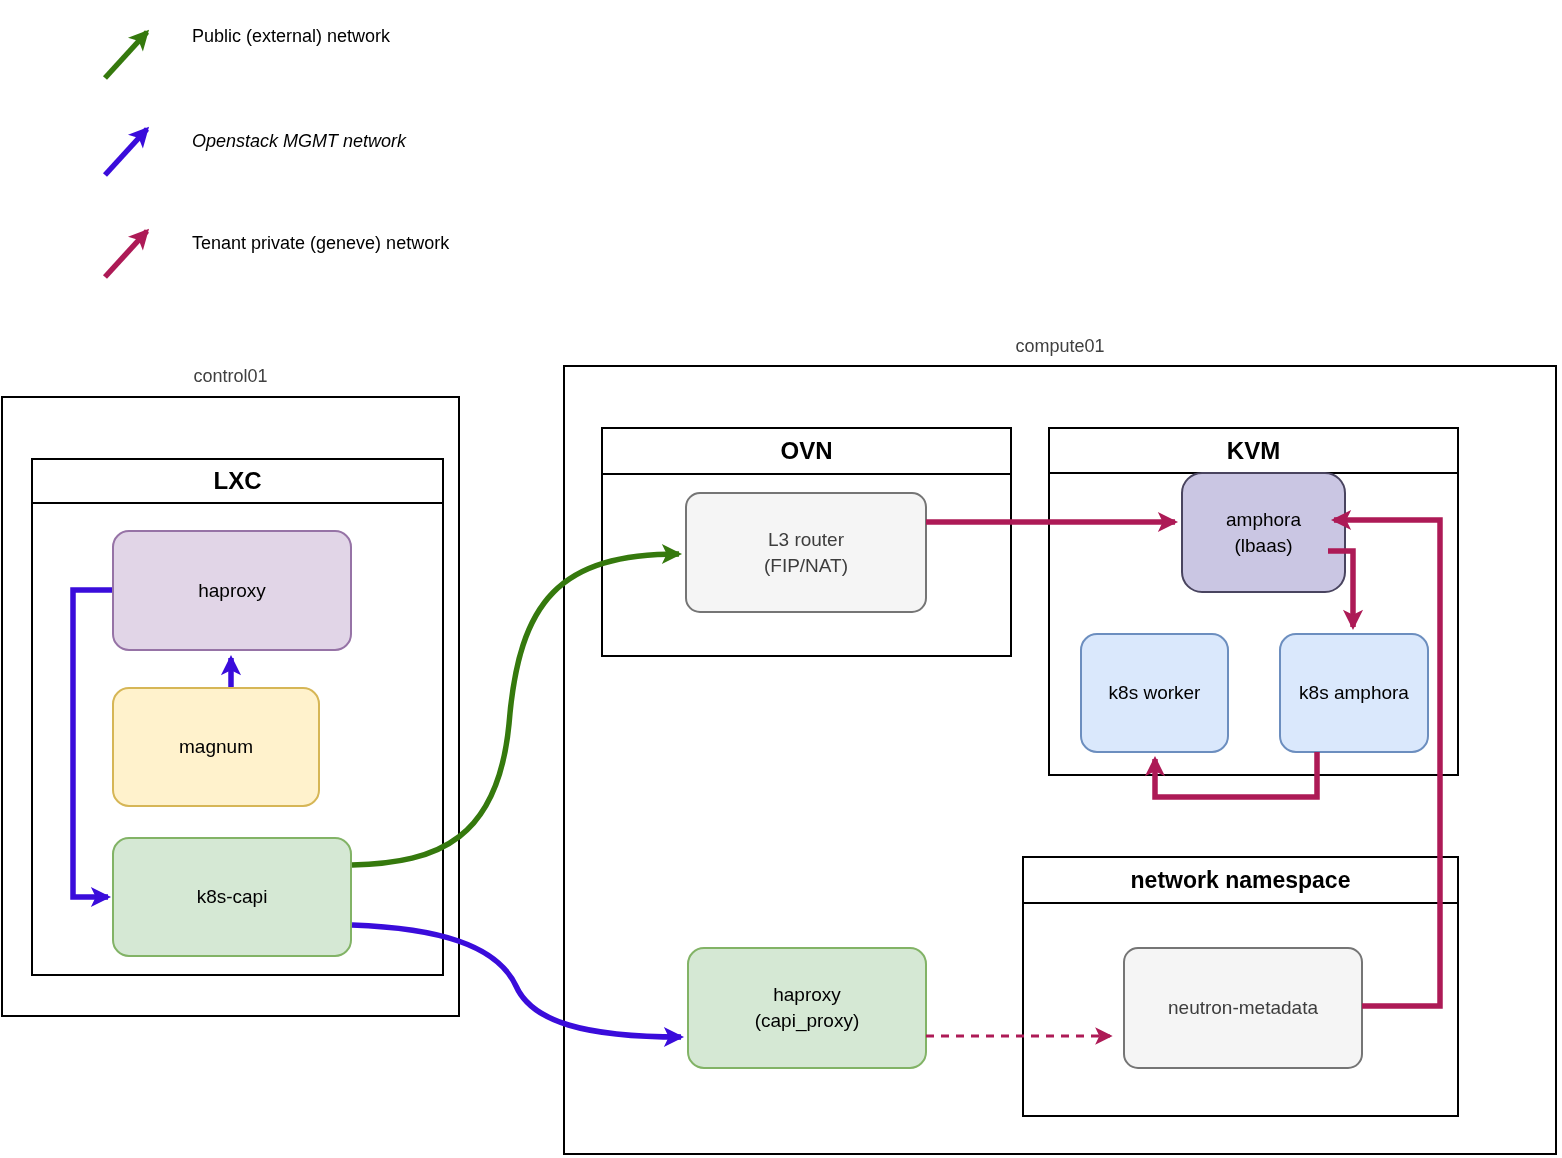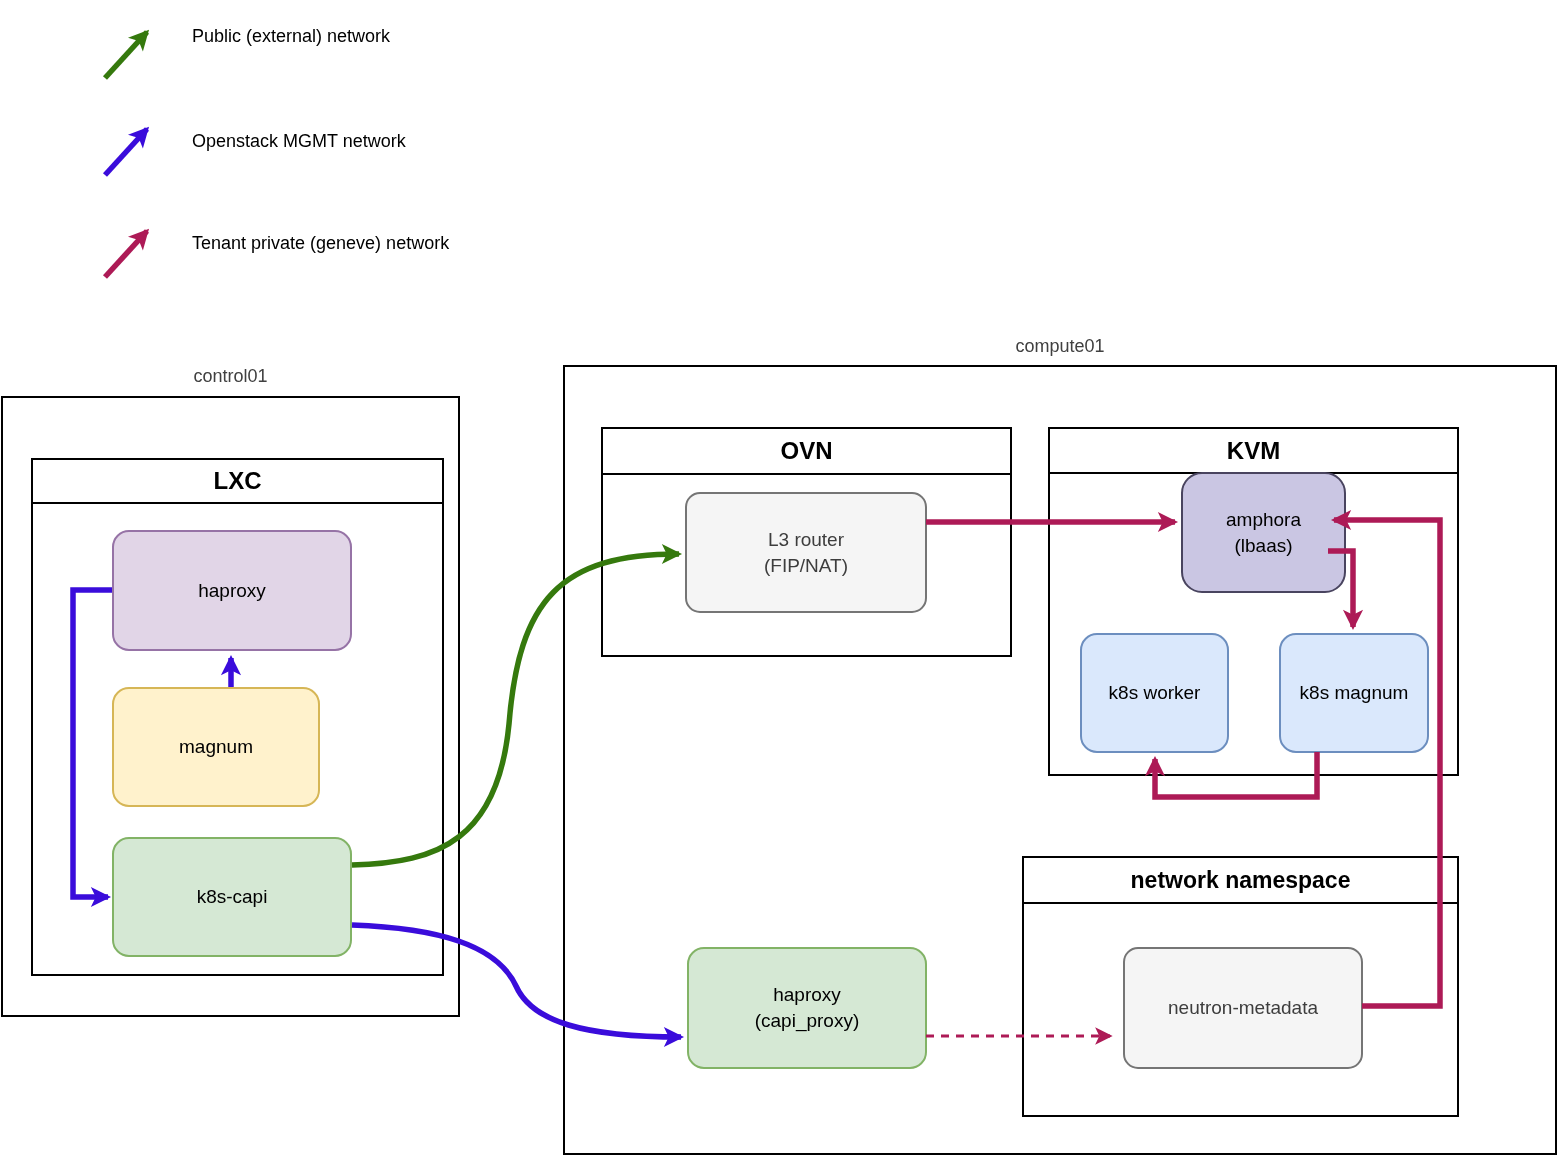--- a/index.html
+++ b/index.html
@@ -65,21 +65,21 @@
   <div class="abs" style="left:95px;top:105px;width:80px;height:80px;">
     <svg width="80" height="80" viewBox="0 0 80 80">
       <defs>
         <marker id="lg-blue" viewBox="0 0 12 12" refX="9.5" refY="6" markerWidth="4.4" markerHeight="4.4" orient="auto">
           <path d="M1,1 L11,6 L1,11 L3.4,6 Z" fill="#3a0cdb"></path>
         </marker>
       </defs>
       <path d="M 10,70 L 52,24" class="edge edge-mgmt" stroke-width="5.5" marker-end="url(#lg-blue)"></path>
     </svg>
   </div>
-  <div class="abs legend-label" style="left:192px;top:131px;">Openstack MGMT network</div>
+  <div class="abs legend-label" style="left:192px;top:131px;font-style:italic;">Openstack MGMT network</div>
 
   <div class="abs" style="left:95px;top:207px;width:80px;height:80px;">
     <svg width="80" height="80" viewBox="0 0 80 80">
       <defs>
         <marker id="lg-red" viewBox="0 0 12 12" refX="9.5" refY="6" markerWidth="4.4" markerHeight="4.4" orient="auto">
           <path d="M1,1 L11,6 L1,11 L3.4,6 Z" fill="#ad1a56"></path>
         </marker>
       </defs>
       <path d="M 10,70 L 52,24" class="edge edge-tenant" stroke-width="5.5" marker-end="url(#lg-red)"></path>
     </svg>
@@ -118,21 +118,21 @@
     <div class="section-title" style="height:43px;">KVM</div>
   </div>
   <div class="abs node node-amphora" style="left:1181px;top:472px;width:165px;height:121px;border-radius:21px;">
     <span>amphora</span>
     <span>(lbaas)</span>
   </div>
   <div class="abs node node-blue" style="left:1080px;top:633px;width:149px;height:120px;">
     <span>k8s worker</span>
   </div>
   <div class="abs node node-blue" style="left:1279px;top:633px;width:150px;height:120px;">
-    <span>k8s magnum</span>
+    <span>k8s amphora</span>
   </div>
 
   <div class="abs section" style="left:1022px;top:856px;width:437px;height:261px;">
     <div class="section-title" style="height:44px;font-size:23px;">network namespace</div>
   </div>
   <div class="abs node node-gray" style="left:1123px;top:947px;width:240px;height:122px;">
     <span>neutron-metadata</span>
   </div>
 
   <div class="abs node node-green" style="left:687px;top:947px;width:240px;height:122px;">

